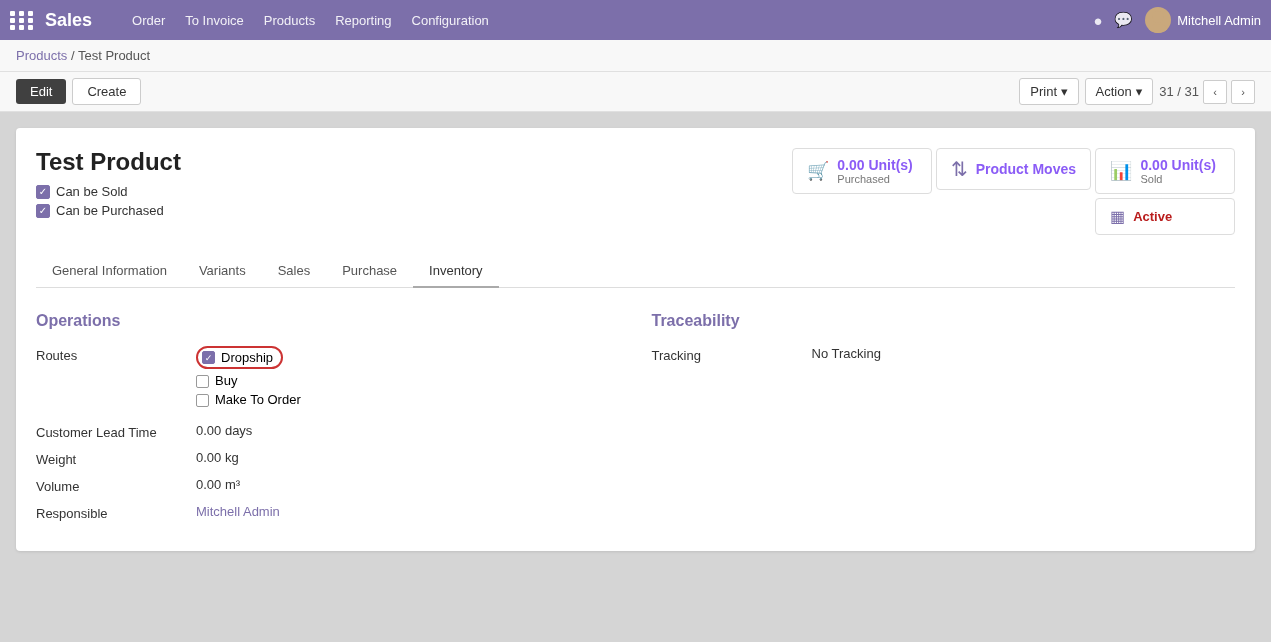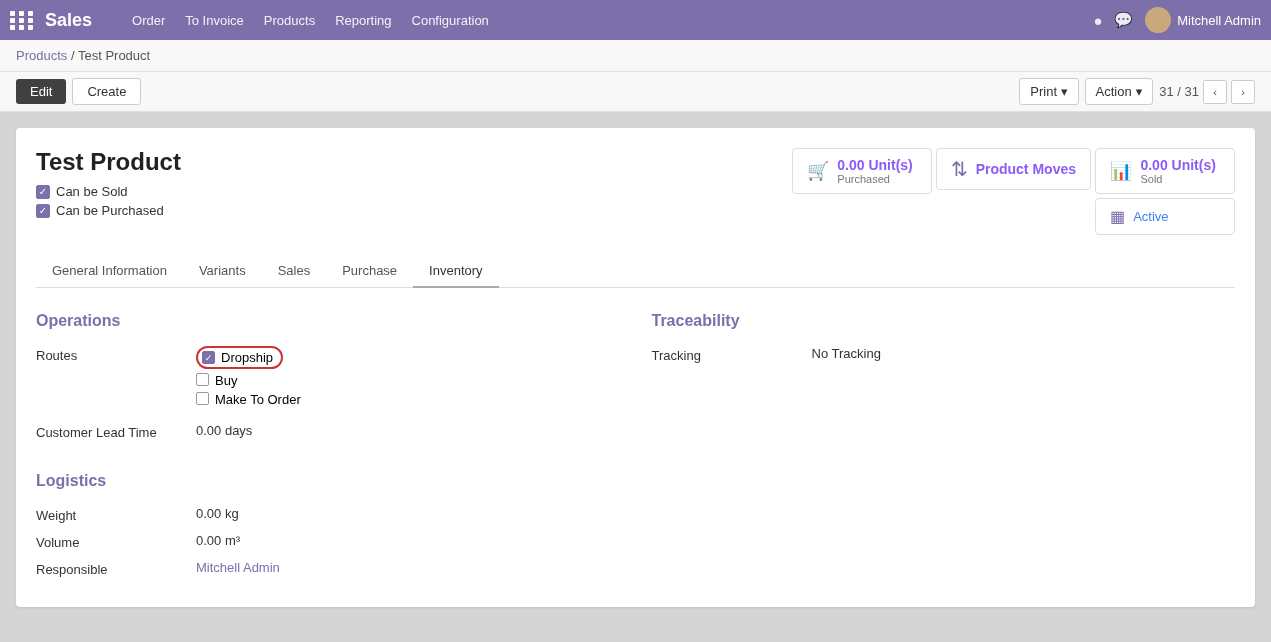--- a/index.html
+++ b/index.html
@@ -136,21 +136,21 @@
       border: 1px solid #ddd;
       border-radius: 4px;
       padding: 8px 14px;
       display: flex;
       align-items: center;
       gap: 8px;
       cursor: pointer;
       background: white;
       min-width: 140px;
     }
-    .active-badge { color: #3b82f6; font-size: 13px; font-weight: normal; }
+    .active-badge { color: #b91c1c; font-size: 13px; font-weight: bold; }
 
     
     .tabs { display: flex; border-bottom: 1px solid #ddd; margin-bottom: 24px; }
     .tab {
       padding: 8px 16px;
       cursor: pointer;
       color: #555;
       font-size: 13px;
       border-bottom: 2px solid transparent;
       margin-bottom: -1px;
@@ -160,21 +160,21 @@
     
     .two-col { display: grid; grid-template-columns: 1fr 1fr; gap: 32px; }
     .section-title { font-size: 16px; font-weight: bold; color: #7c6faa; margin-bottom: 16px; }
     .field-row { display: flex; align-items: flex-start; margin-bottom: 10px; }
     .field-label { width: 160px; font-weight: normal; color: #333; font-size: 13px; flex-shrink: 0; padding-top: 2px; }
     .field-value { color: #333; font-size: 13px; }
     .field-value a { color: #7c6faa; text-decoration: none; }
 
     
     .routes-col { display: flex; flex-direction: column; gap: 4px; }
-    .route-item { display: flex; align-items: flex-start; gap: 6px; font-size: 13px; }
+    .route-item { display: flex; align-items: flex-end; gap: 6px; font-size: 13px; }
     .route-checkbox { width: 13px; height: 13px; border: 1px solid #999; border-radius: 2px; display: flex; align-items: center; justify-content: center; flex-shrink: 0; }
     .route-checkbox.checked { background: #7c6faa; border-color: #7c6faa; }
     .route-checkbox.checked::after { content: '✓'; color: white; font-size: 9px; }
 
     
     .dropship-highlight {
       display: inline-flex;
       align-items: center;
       gap: 6px;
       border: 2px solid #cc3333;
@@ -328,21 +328,20 @@
               <span>Make To Order</span>
             </div>
           </div>
         </div>
         <div class="field-row" style="margin-top:16px;">
           <div class="field-label">Customer Lead Time</div>
           <div class="field-value">0.00 days</div>
         </div>
 
         <div class="logistics-section">
-          <div class="section-title" style="margin-top:32px;">Logistics</div>
           <div class="field-row">
             <div class="field-label">Weight</div>
             <div class="field-value">0.00 kg</div>
           </div>
           <div class="field-row">
             <div class="field-label">Volume</div>
             <div class="field-value">0.00 m³</div>
           </div>
           <div class="field-row">
             <div class="field-label">Responsible</div>

